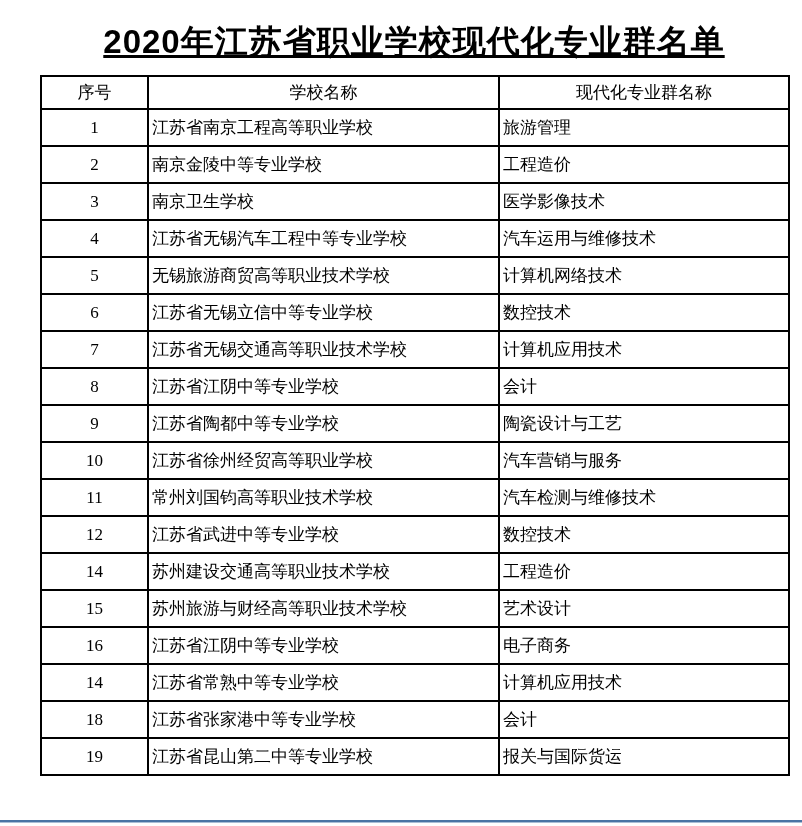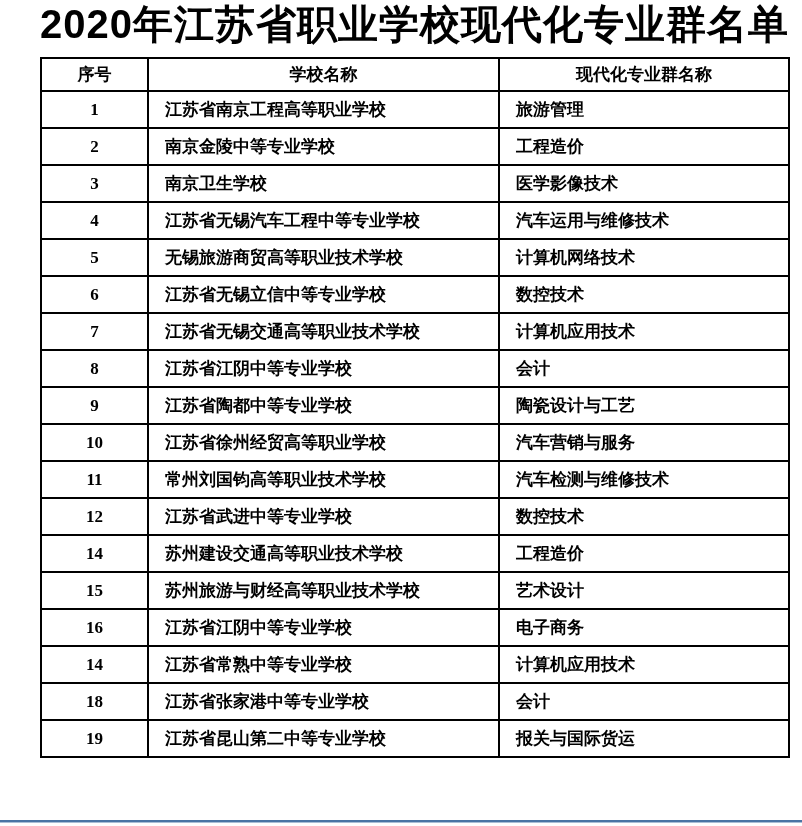--- a/index.html
+++ b/index.html
@@ -17,58 +17,59 @@
     width: 802px;
     height: 826px;
     background: #ffffff;
   }
   .content {
     margin-left: 40px;
     width: 748px;
   }
   .doc-title {
     margin: 0;
-    padding-top: 2px;
+    padding-top: 20px;
     height: 44px;
     line-height: 44px;
     text-align: center;
     font-family: "Liberation Sans", sans-serif;
     font-weight: bold;
-    font-size: 40px;
+    font-size: 33px;
     letter-spacing: 1px;
     white-space: nowrap;
+    text-decoration: underline;
   }
   .doc-subtitle {
     margin-top: 7px;
     height: 20px;
     line-height: 20px;
     text-align: center;
     font-size: 15px;
     letter-spacing: 1px;
   }
   table.main-table {
     margin-top: 11px;
     width: 748px;
     border-collapse: collapse;
     table-layout: fixed;
   }
   table.main-table th,
   table.main-table td {
     border: 2px solid #000000;
     font-size: 17px;
-    font-weight: bold;
+    font-weight: normal;
     vertical-align: middle;
     overflow: hidden;
     white-space: nowrap;
   }
   table.main-table thead tr { height: 33px; }
   table.main-table tbody tr { height: 37px; }
   th { text-align: center; }
   td.c-no { text-align: center; }
-  td.c-school, td.c-group { text-align: left; padding-left: 16px; }
+  td.c-school, td.c-group { text-align: left; padding-left: 3px; }
   .col-no     { width: 107px; }
   .col-school { width: 351px; }
   .col-group  { width: 290px; }
   .bottom-rule {
     position: absolute;
     left: 0;
     top: 820px;
     width: 802px;
     height: 2px;
     background: #4a74a4;

